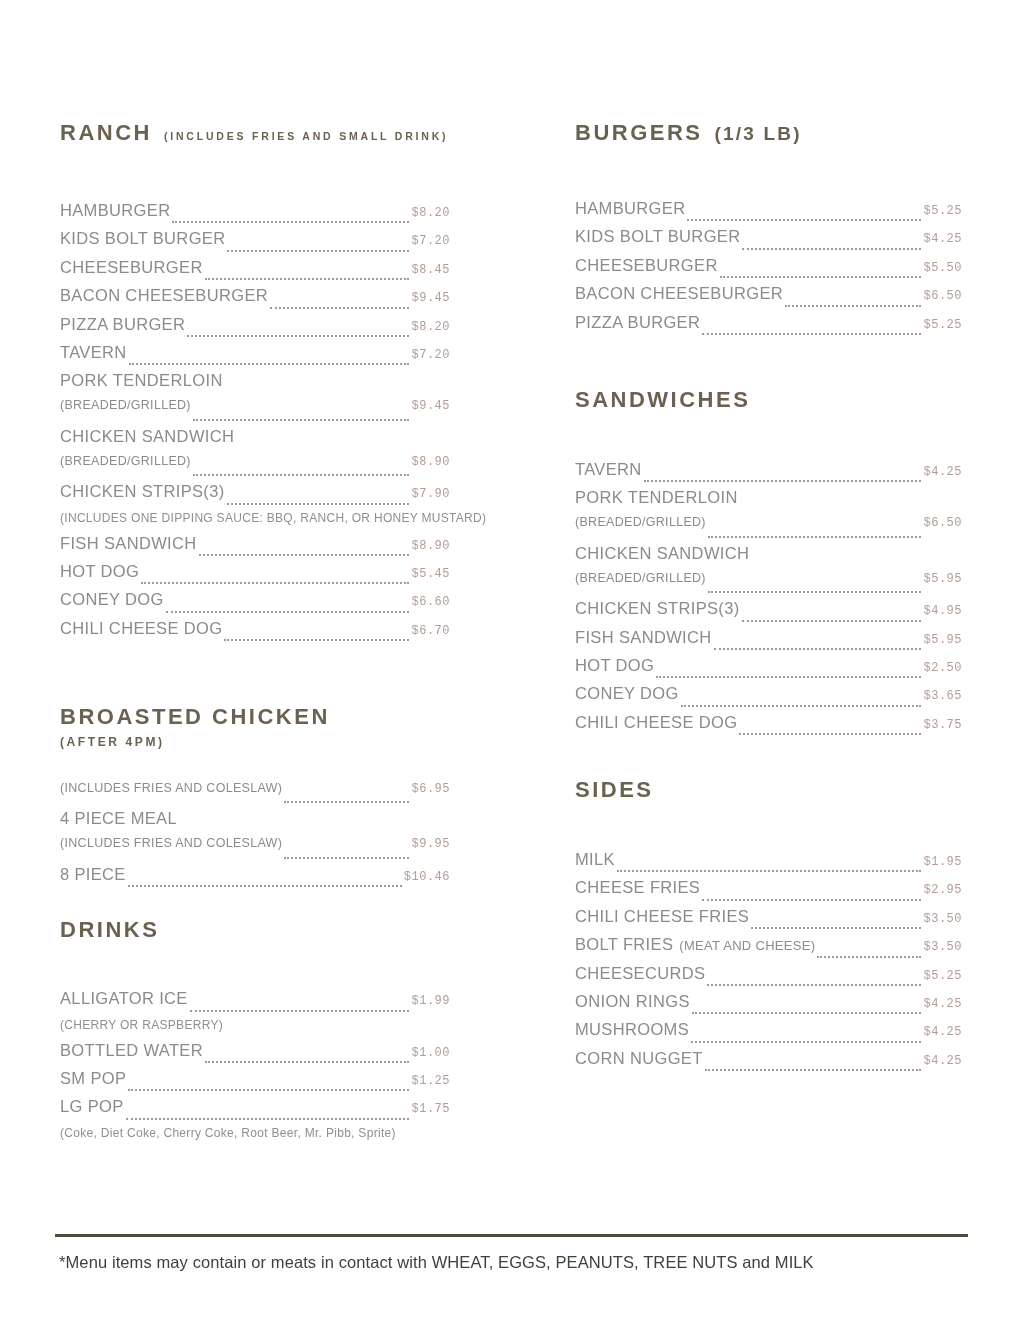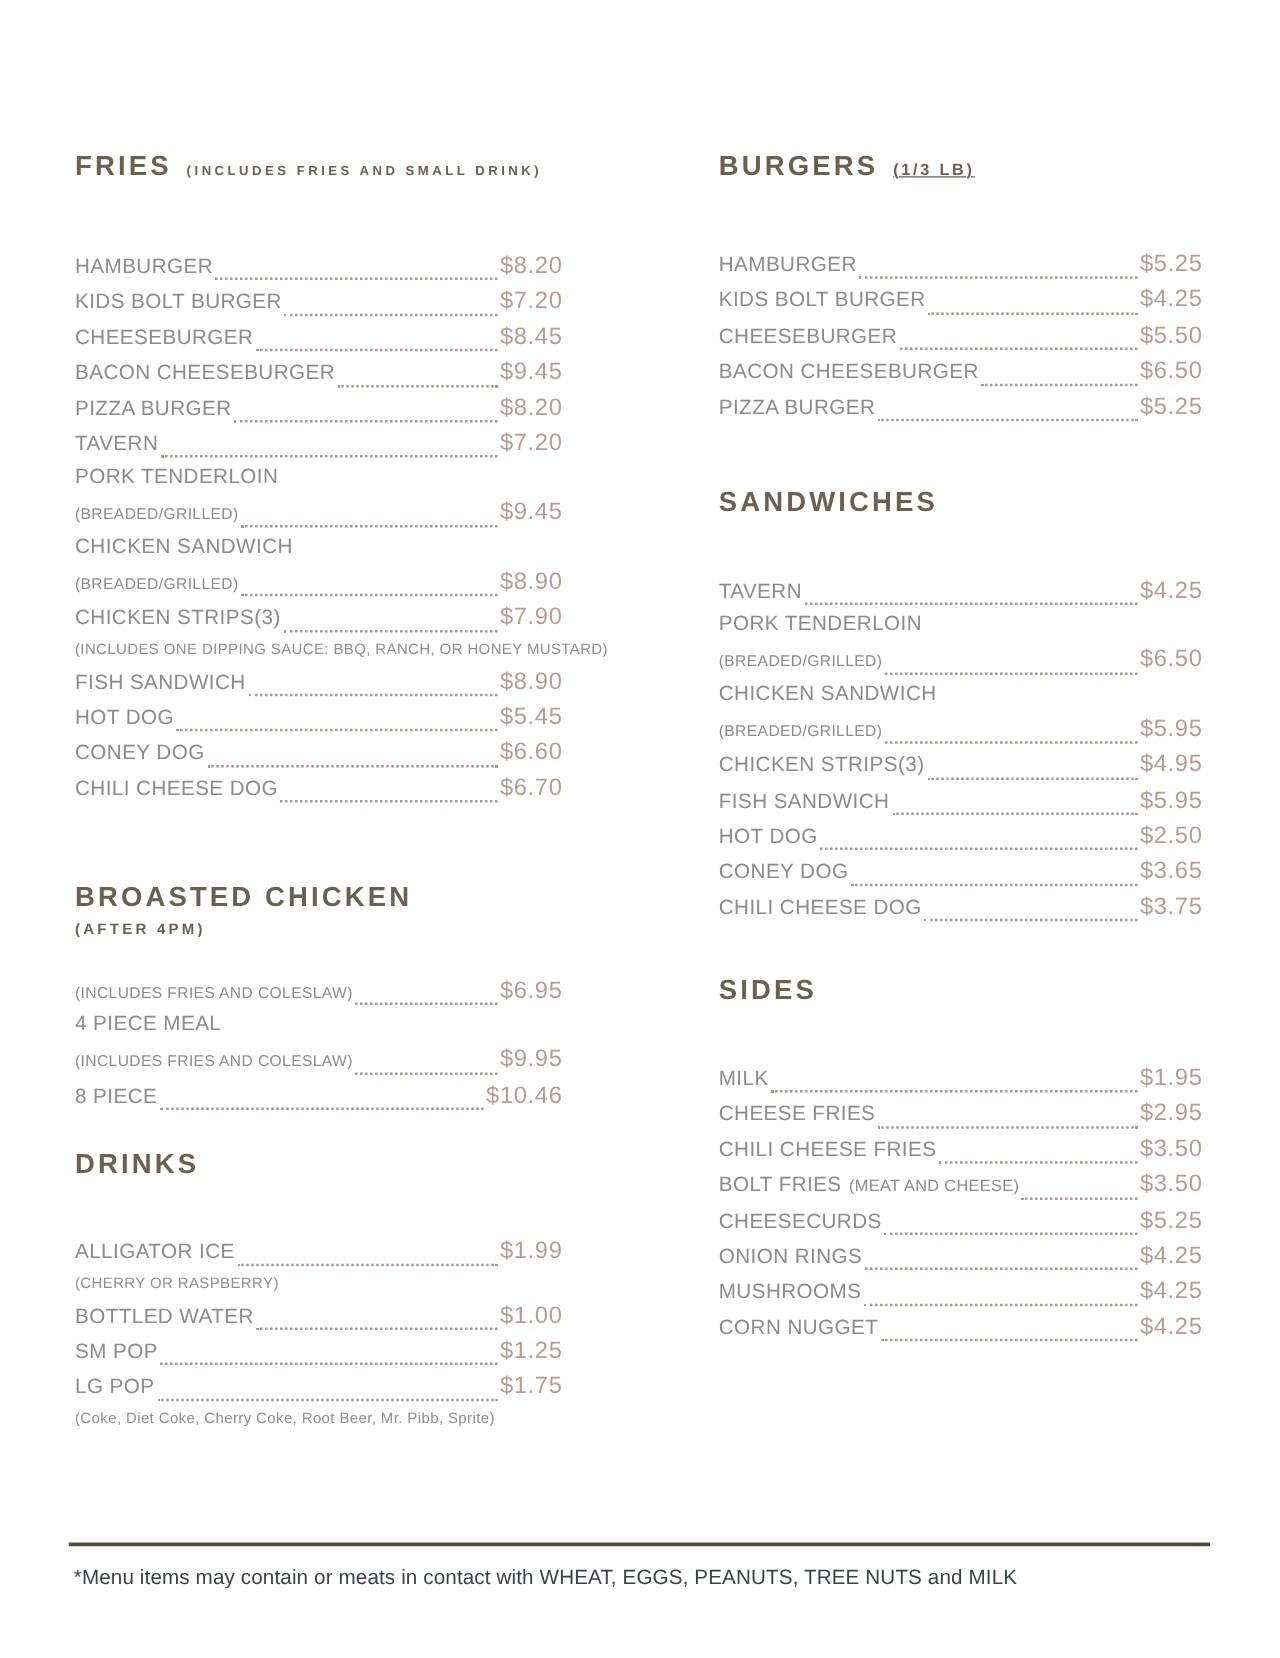--- a/index.html
+++ b/index.html
@@ -41,21 +41,21 @@
     letter-spacing: 2.5px;
     color: var(--c-heading);
     white-space: nowrap;
   }
   .title-sub {
     font-size: 10.5px;
     letter-spacing: 2.8px;
     font-weight: bold;
     color: var(--c-heading);
   }
-  .col-right .title-sub { font-size: 13px; letter-spacing: 2.2px; text-decoration: underline; }
+  .col-right .title-sub { font-size: 19px; letter-spacing: 2.2px; }
   .title-sub-below {
     font-size: 12px;
     font-weight: bold;
     letter-spacing: 2.6px;
     color: var(--c-heading);
     margin-top: 3px;
   }
 
   .items { margin-top: 50px; }
   .row {
@@ -81,23 +81,24 @@
   }
   .leader {
     flex: 1;
     min-width: 12px;
     border-bottom: 2.4px dotted var(--c-dots);
     align-self: flex-end;
     margin: 0 2px 6px 2px;
   }
   .price {
     color: var(--c-price);
-    font-size: 19px;
+    font-size: 12px;
     letter-spacing: 0.5px;
     white-space: nowrap;
+    font-family: Liberation Mono, monospace;
   }
   .note {
     font-size: 12px;
     color: var(--c-note);
     height: 23px;
     letter-spacing: 0.3px;
     white-space: nowrap;
   }
 
   
@@ -129,21 +130,21 @@
     letter-spacing: 0.1px;
   }
 </style>
 </head>
 <body>
 
 <div class="columns" id="columns">
     <div class="col col-left">
       <section class="menu-section">
         <h2 class="section-title">
-          <span class="title-text">FRIES</span>
+          <span class="title-text">RANCH</span>
           <span class="title-sub">(INCLUDES FRIES AND SMALL DRINK)</span>
         </h2>
         <div class="items">
           <div class="row">
             <span class="name">HAMBURGER</span>
             <span class="leader"></span>
             <span class="price">$8.20</span>
           </div>
           <div class="row">
             <span class="name">KIDS BOLT BURGER</span>

